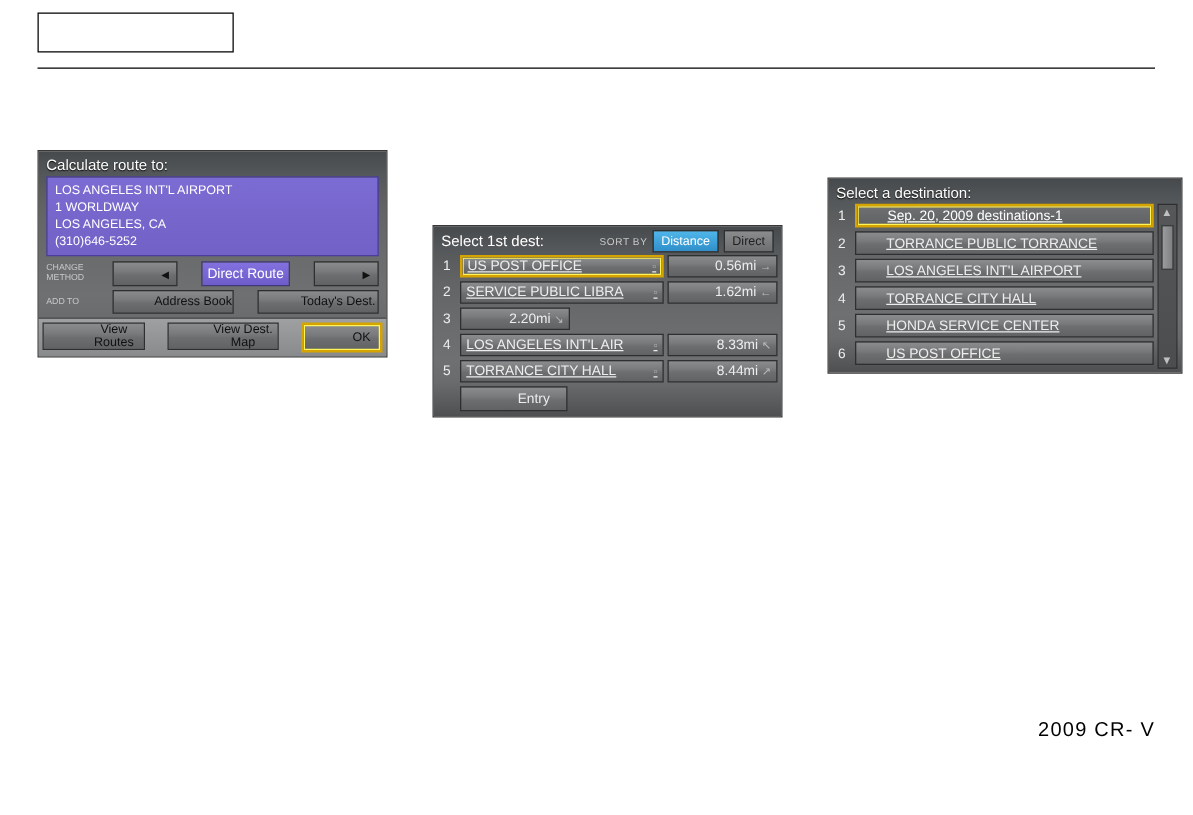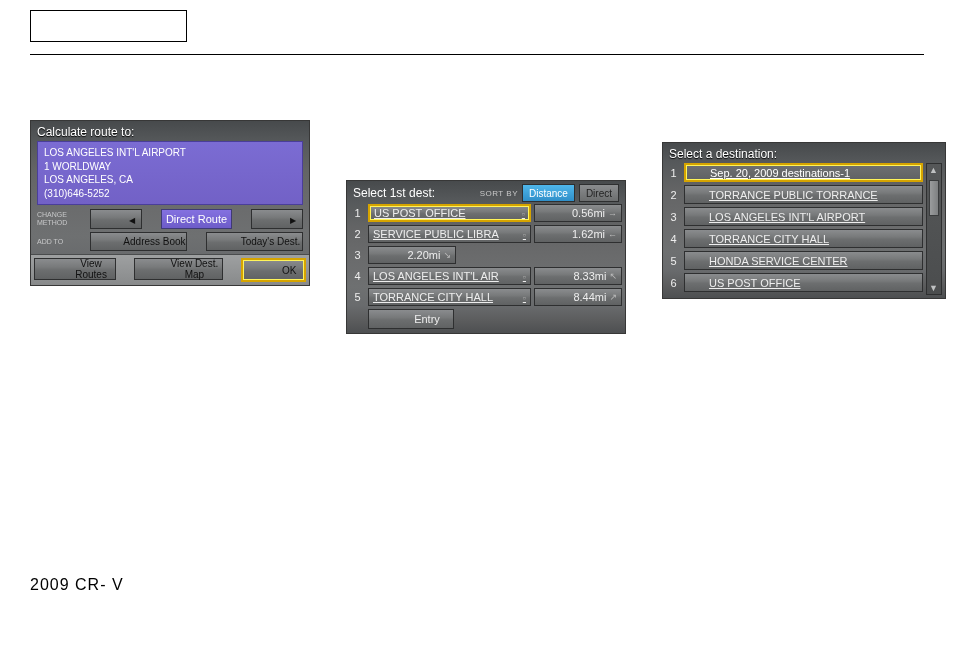--- a/index.html
+++ b/index.html
@@ -36,21 +36,21 @@
   .col {
     flex: 1;
     position: relative;
   }
   .col-sep {
     width: 1px;
     background: #8c8c8c;
     margin: 30px 18px 0 18px;
   }
   .footer {
-    text-align: left;
+    text-align: right;
     font-size: 16px;
     letter-spacing: 1px;
     margin-top: 6px;
   }
 
   
   .nav-panel {
     font-family: "Arial Narrow", Arial, sans-serif;
     font-size: 10.5px;
     color: #e7e7e7;

